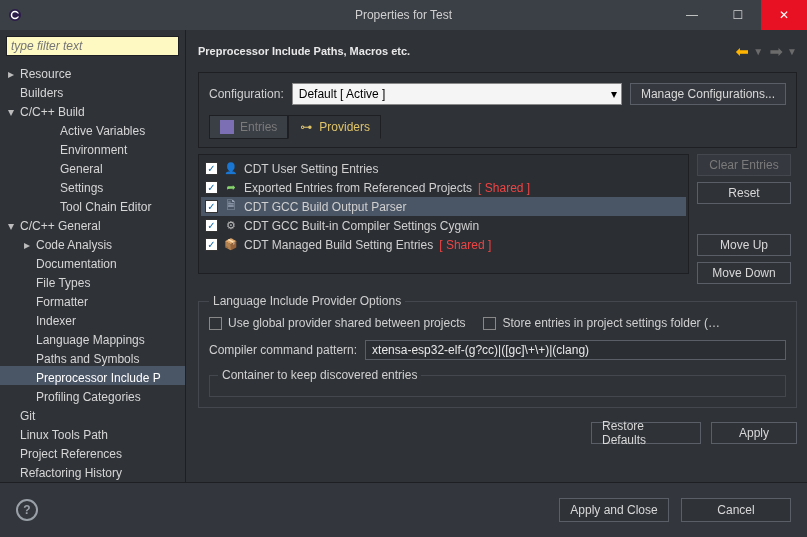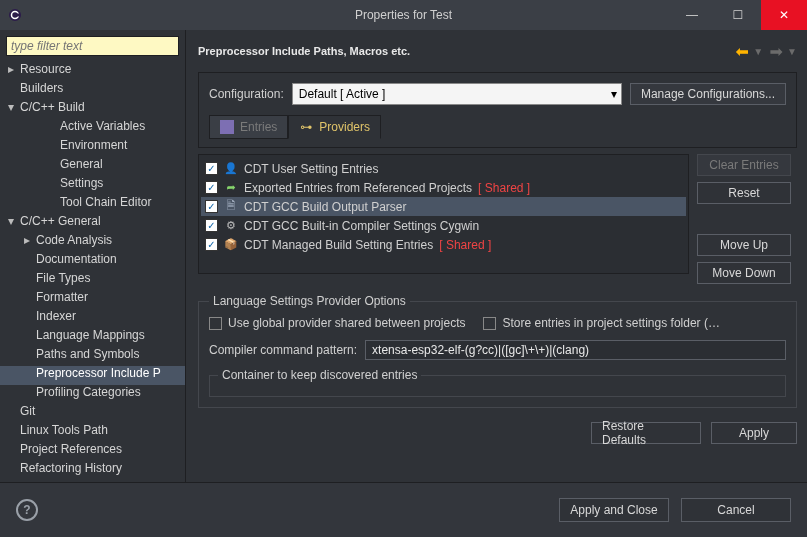--- a/index.html
+++ b/index.html
@@ -12,21 +12,21 @@
   .titlebar .wbtns { margin-left:auto; display:flex; height:100%; }
   .titlebar .wbtn { width:46px; height:100%; display:flex; align-items:center; justify-content:center; color:#d0d0d0; }
   .titlebar .wbtn.close { background:#e81123; color:#fff; }
 
   
   .content { display:flex; height: 452px; }
   .sidebar { width:186px; border-right:1px solid #1e1f22; display:flex; flex-direction:column; background:#2f3237; padding:4px 0 0 0; }
   .filter { margin:2px 6px 4px 6px; }
   .filter input { width:100%; height:20px; background:#fef9c3; border:1px solid #1e1f22; color:#888; padding:0 4px; font-style:italic; }
   .tree { flex:1; overflow:auto; padding:2px 0 4px 0; font-size:13px;}
-  .tree .node { display:flex; align-items:flex-start; height:19px; white-space:nowrap; padding-left:8px; cursor:default; color:#d6d6d6;}
+  .tree .node { display:flex; align-items:flex-end; height:19px; white-space:nowrap; padding-left:8px; cursor:default; color:#d6d6d6;}
   .tree .node.lvl1 { padding-left:24px; }
   .tree .node.lvl2 { padding-left:48px; }
   .tree .node.selected { background:#4a5565; color:#fff; }
   .twist { width:12px; display:inline-block; color:#bcbcbc; }
   .twist.exp::before{content:"▾";}
   .twist.col::before{content:"▸";}
   .twist.none::before{content:"";}
 
   .main { flex:1; display:flex; flex-direction:column; padding:8px 10px 6px 12px; position:relative; }
   .header { display:flex; align-items:center; height:26px; margin-bottom:8px; }
@@ -271,21 +271,21 @@
       <div class="sidebtns">
         <div class="btn disabled wide">Clear Entries</div>
         <div class="btn dark wide">Reset</div>
         <div style="height:18px"></div>
         <div class="btn dark wide">Move Up</div>
         <div class="btn dark wide">Move Down</div>
       </div>
     </div>
 
     <fieldset class="opts">
-      <legend>Language Settings Provider Options</legend>
+      <legend>Language Include Provider Options</legend>
       <div class="optrow">
         <label><span class="chkbox"></span><span>Use global provider shared between projects</span></label>
         <label><span class="chkbox"></span><span>Store entries in project settings folder (…</span></label>
       </div>
       <div class="row">
         <span class="label">Compiler command pattern:</span>
         <input class="txtinput" value="xtensa-esp32-elf-(g?cc)|([gc]\+\+)|(clang)" style="">
       </div>
       <fieldset class="sub">
         <legend>Container to keep discovered entries</legend>

